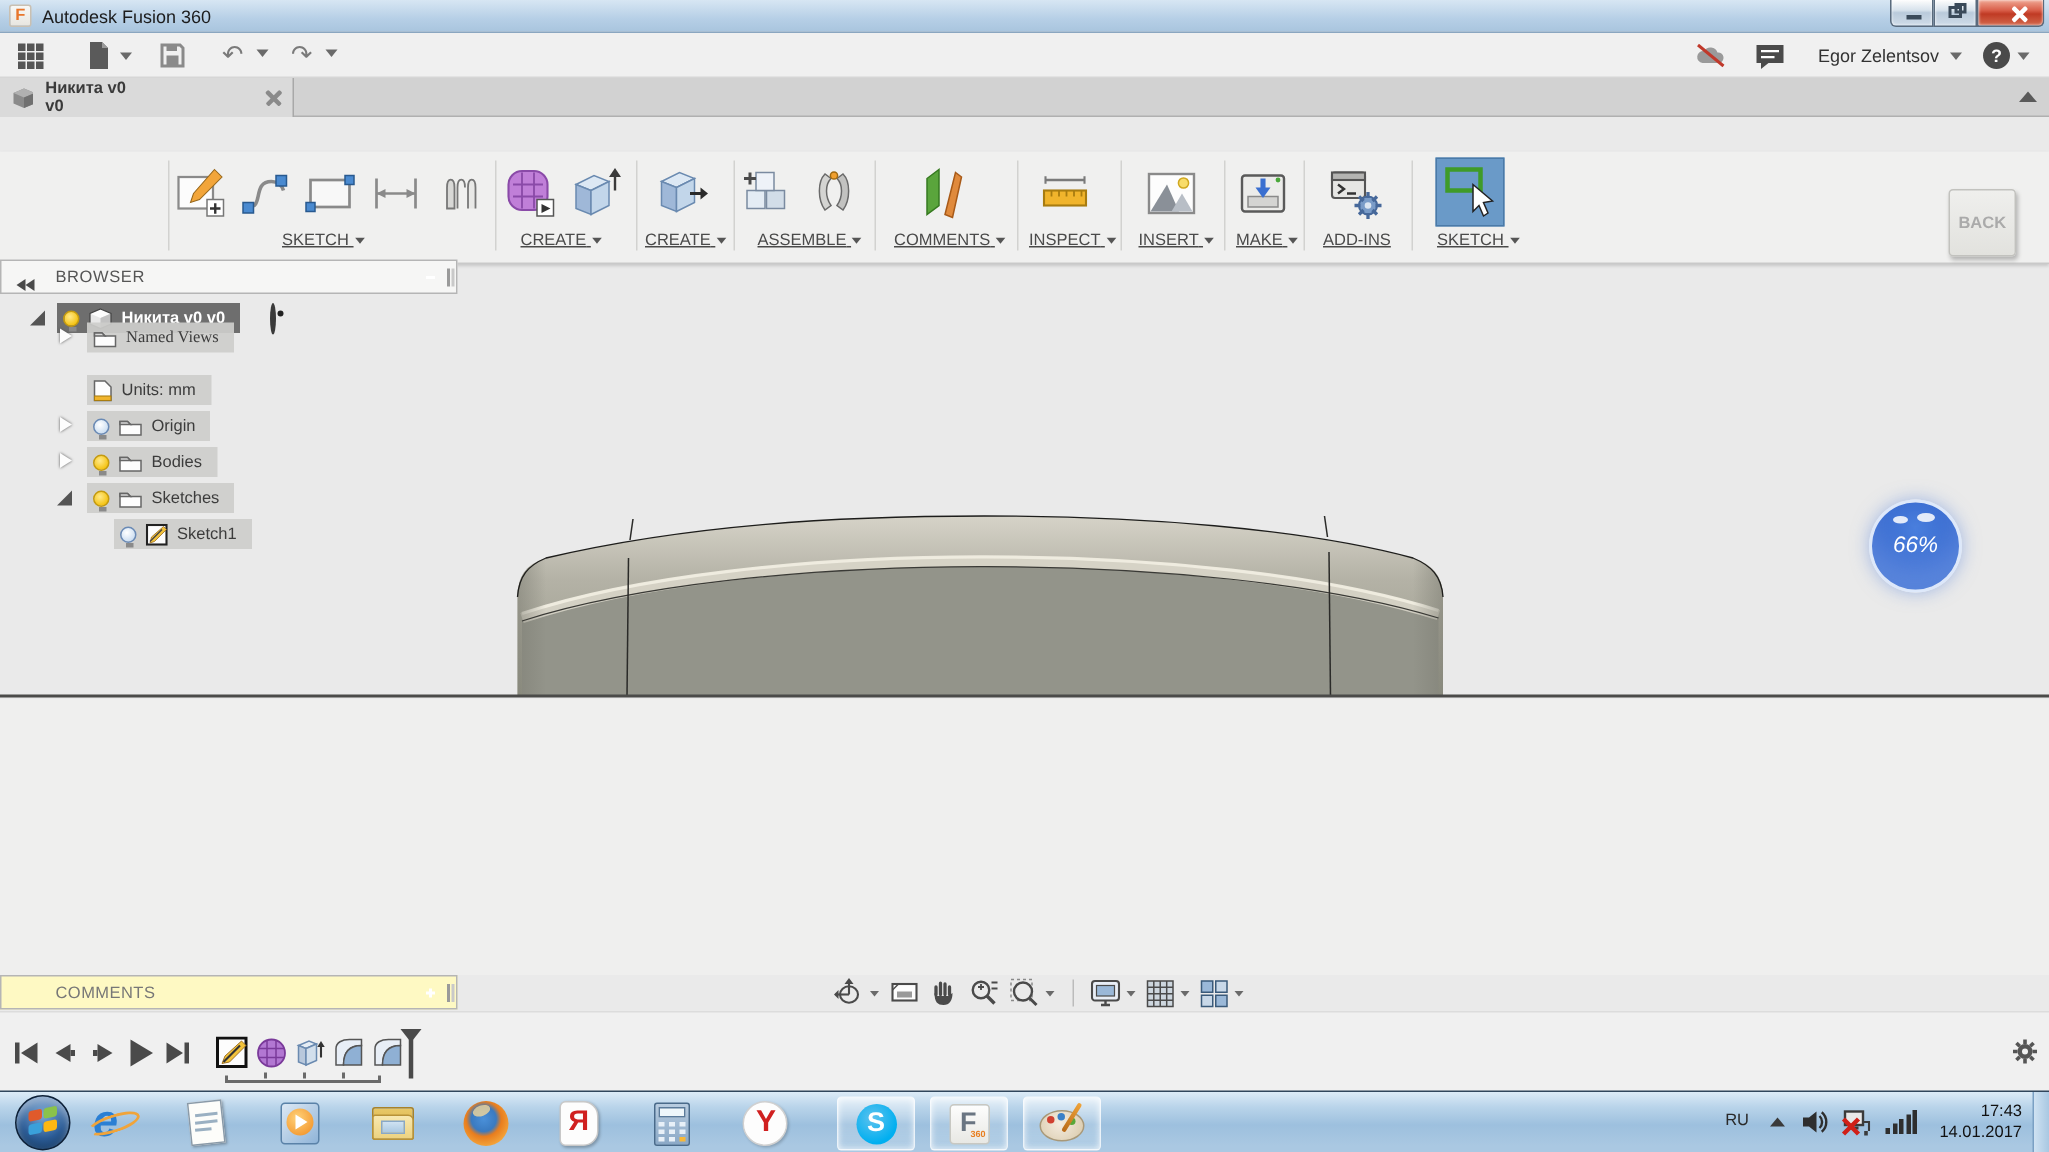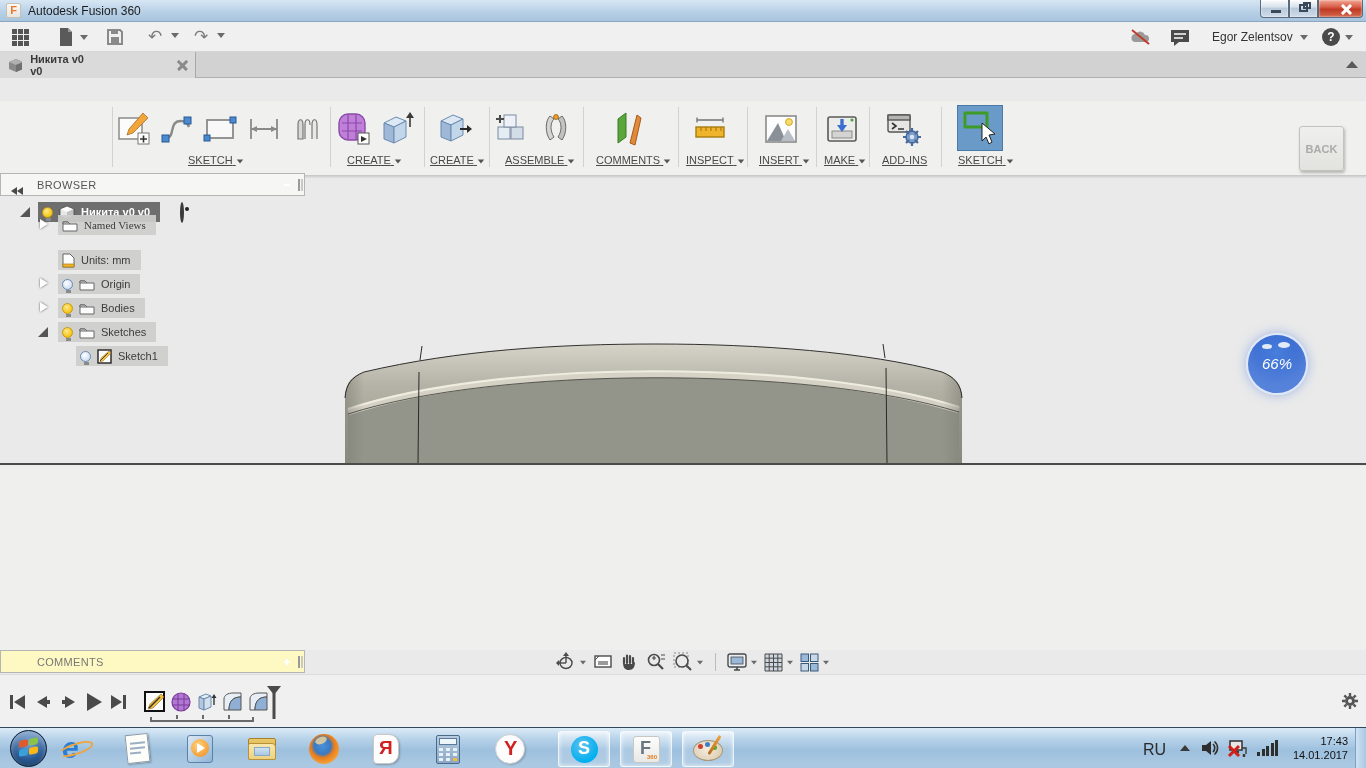--- a/index.html
+++ b/index.html
@@ -123,21 +123,21 @@
   #taskbar { left:0; top:727px; width:1366px; height:41px;
     background:linear-gradient(#dcebf7,#b9d4ea 25%,#9dc0de 55%,#aac8e2 90%); border-top:1px solid #30465c; }
   .tbicon { top:5px; width:32px; height:32px; }
   .tbbox { top:3px; width:52px; height:36px; border:1px solid rgba(255,255,255,.75); border-radius:3px;
     background:linear-gradient(rgba(255,255,255,.5),rgba(255,255,255,.15) 50%,rgba(190,215,235,.3)); box-shadow:inset 0 0 4px rgba(255,255,255,.8); }
   #start-orb { left:10px; top:2px; width:37px; height:37px; border-radius:50%;
     background:radial-gradient(circle at 50% 35%, #7aa8d8 0%, #2a5a94 55%, #12304f 100%);
     border:1px solid #0e2036; box-shadow:inset 0 4px 6px rgba(255,255,255,.5); }
   .flagseg { width:9px; height:7px; border-radius:2px; transform:skewY(-12deg); }
   #tray { right:0; top:0; height:41px; }
-  #tray-lang { font-size:16px; color:#2a2a2a; }
+  #tray-lang { font-size:11px; color:#2a2a2a; }
   #tray-clock { text-align:right; font-size:11px; color:#111; line-height:14px; }
   .tri-up-s { width:0; height:0; border-left:5px solid transparent; border-right:5px solid transparent; border-bottom:6px solid #3a3a3a; }
   #show-desktop { right:0; top:0; width:11px; height:41px; border-left:1px solid #7aa0c4;
     background:linear-gradient(90deg,#cfe2f2,#a9c8e2); }
   .sigbars { display:flex; align-items:flex-end; gap:1.5px; }
   .sigbars i { width:3px; background:#2e2e2e; display:block; }
 </style>
 </head>
 <body>
 

